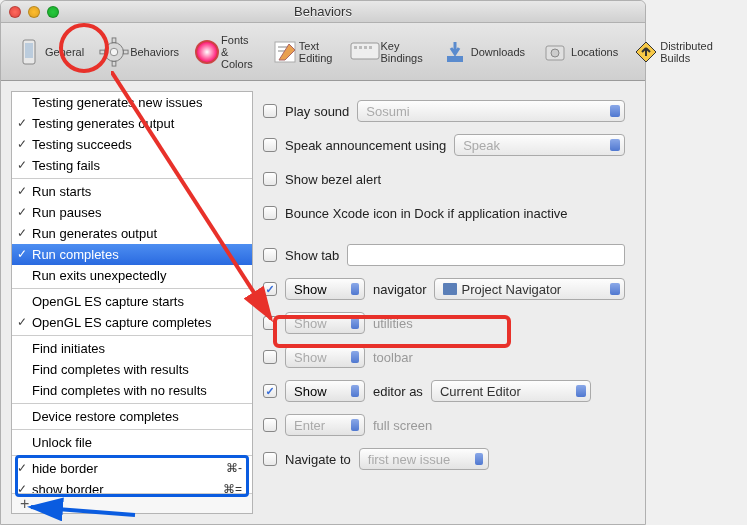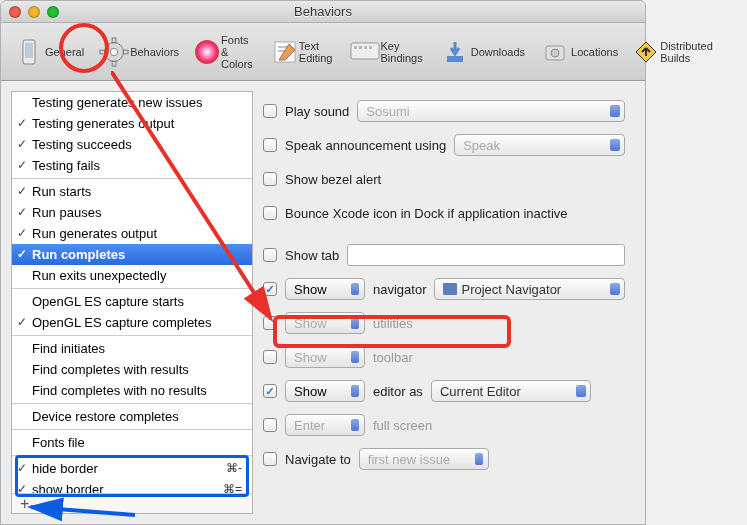--- a/index.html
+++ b/index.html
@@ -15,21 +15,21 @@
   .toolbar { height: 58px; background: linear-gradient(#e6e6e6,#cfcfcf); border-bottom: 1px solid #9a9a9a; display: flex; align-items: center; padding: 0 6px; gap: 2px; }
   .tbtn { display: flex; flex-direction: row; align-items: center; padding: 2px 6px; font-size: 11px; color: #333; cursor: pointer; border-radius: 4px; position: relative; }
   .tbtn .ic { width: 32px; height: 32px; display: flex; align-items: center; justify-content: center; }
   .tbtn .lbl { font-size: 11px; }
   .red-circle { position: absolute; width: 50px; height: 50px; border: 4px solid #e8312a; border-radius: 50%; top: 22px; left: 58px; pointer-events: none; z-index: 50; }
   .content { display: flex; height: calc(100% - 80px); padding: 10px; gap: 0; background: #ededed; }
   .sidebar { width: 242px; background: #fff; border: 1px solid #b4b4b4; display: flex; flex-direction: column; position: relative; }
   .list { flex: 1; overflow: hidden; }
   .row { padding: 3px 6px 3px 20px; font-size: 13px; position: relative; cursor: pointer; white-space: nowrap; }
   .row.chk::before { content: "✓"; position: absolute; left: 5px; font-size: 12px; color: #444; }
-  .row.sel { background: linear-gradient(#4d8ef1,#2a6ae0); color: #fff; font-weight: bold; }
+  .row.sel { background: linear-gradient(#4d8ef1,#2a6ae0); color: #fff; }
   .row.sel.chk::before { color: #fff; }
   .row .short { float: right; font-size: 12px; color: #333; margin-right: 4px; }
   .sep { height: 1px; background: #ccc; margin: 2px 0; }
   .blue-box { position: absolute; left: 3px; right: 3px; bottom: 16px; height: 42px; border: 3px solid #0a5ce0; border-radius: 4px; pointer-events: none; z-index: 40; }
   .footer { height: 20px; border-top: 1px solid #ccc; display: flex; align-items: center; padding: 0 8px; background: #f7f7f7; }
   .plus { font-size: 16px; color: #555; cursor: pointer; }
   .main { flex: 1; padding: 8px 10px; background: #ededed; overflow: hidden; }
   .optrow { display: flex; align-items: center; gap: 8px; margin-bottom: 10px; min-height: 24px; }
   .cb { width: 14px; height: 14px; border: 1px solid #888; border-radius: 3px; background: linear-gradient(#fff,#e8e8e8); cursor: pointer; display: inline-flex; align-items: center; justify-content: center; font-size: 11px; color: #3a6fd8; }
   .cb.on::after { content: "✓"; font-weight: bold; }
@@ -171,21 +171,21 @@
         <div class="sep"></div>
         <div class="row">OpenGL ES capture starts</div>
         <div class="row chk">OpenGL ES capture completes</div>
         <div class="sep"></div>
         <div class="row">Find initiates</div>
         <div class="row">Find completes with results</div>
         <div class="row">Find completes with no results</div>
         <div class="sep"></div>
         <div class="row">Device restore completes</div>
         <div class="sep"></div>
-        <div class="row">Fonts file</div>
+        <div class="row">Unlock file</div>
         <div class="sep"></div>
         <div class="row chk"><span>hide border</span><span class="short">⌘-</span></div>
         <div class="row chk"><span>show border</span><span class="short">⌘=</span></div>
       </div>
       <div class="blue-box"></div>
       <div class="footer">
         <span class="plus">+</span>
       </div>
     </div>
 

